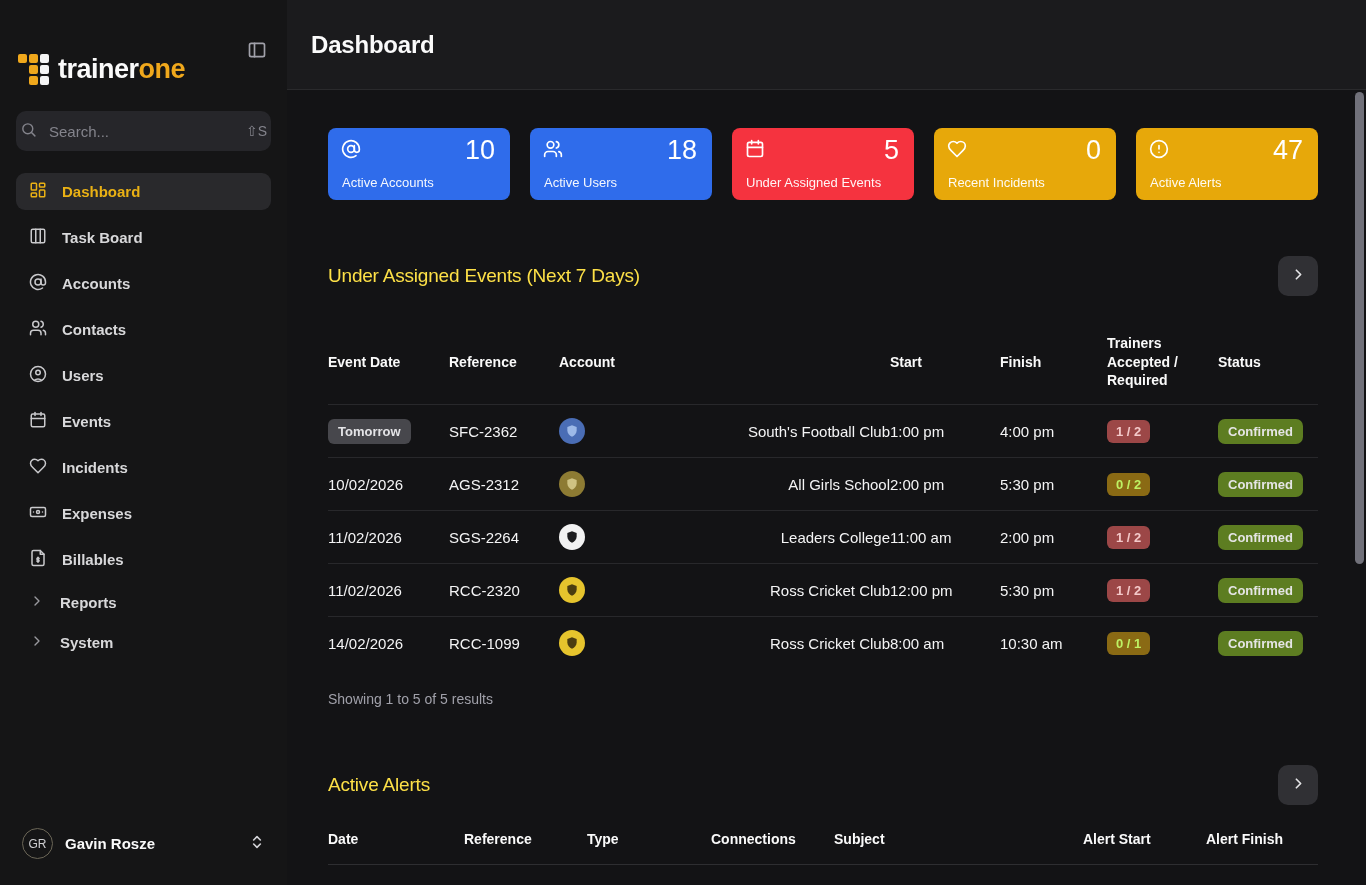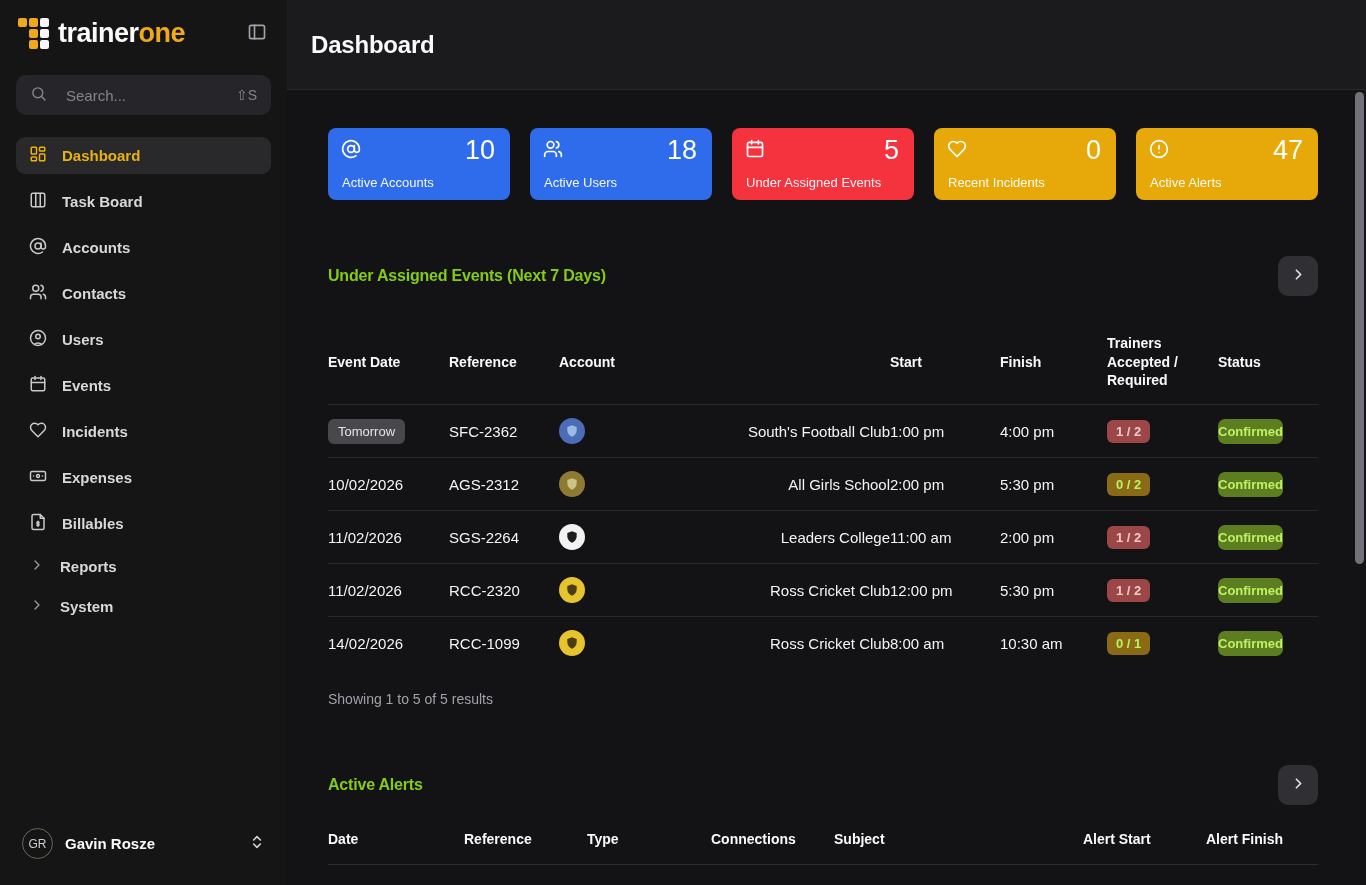--- a/index.html
+++ b/index.html
@@ -4,32 +4,32 @@
 <style>
   * { margin:0; padding:0; box-sizing:border-box; }
   html,body { width:1366px; height:885px; overflow:hidden; background:#0f0f10;
     font-family:"Liberation Sans", sans-serif; }
   .app { width:1366px; height:885px; display:flex; position:relative; background:#131315; }
 
   
   .sidebar { width:287px; flex-shrink:0; background:#151516; display:flex; flex-direction:column;
     padding:18px 16px 22px 16px; }
   .logo-row { display:flex; align-items:center; justify-content:space-between; padding:0 2px 0 2px; }
-  .logo { display:flex; align-items:center; gap:9px; cursor:pointer; }
+  .logo { display:flex; align-items:center; gap:9px; cursor:pointer;margin-top:36px; }
   .logo-mark { display:grid; grid-template-columns:repeat(3,9px); grid-template-rows:repeat(3,9px); gap:2px; }
   .logo-mark i { border-radius:2px; }
   .logo-mark i.y { background:#f0a81c; }
   .logo-mark i.w { background:#f5f5f5; }
   .logo-mark i.t { background:transparent; }
   .logo-text { font-size:27px; font-weight:800; color:#fafafa; letter-spacing:-0.5px; }
   .logo-text .accent { color:#f0a81c; }
   .panel-toggle { background:none; border:none; color:#a1a1aa; cursor:pointer; display:flex; padding:2px; }
 
   .search { margin-top:26px; height:40px; background:#26262a; border-radius:10px; display:flex;
-    align-items:center; gap:19px; padding:0 14px; color:#84848c; cursor:text; }
+    align-items:center; gap:12px; padding:0 4px; color:#84848c; cursor:text; }
   .search .ph { font-size:15px; font-weight:500; flex:1; }
   .search .kbd { font-size:14px; color:#84848c; }
   .search svg { flex-shrink:0; }
 
   nav { margin-top:22px; display:flex; flex-direction:column; gap:9px; }
   .nav-item { display:flex; align-items:center; gap:15px; padding:8px 13px; border-radius:9px;
     color:#d8d8da; font-size:15px; font-weight:600; cursor:pointer; }
   .nav-item svg { color:#c9c9cc; flex-shrink:0; }
   .nav-item.active { background:#29292c; color:#eab114; }
   .nav-item.active svg { color:#eab114; }
@@ -54,42 +54,42 @@
   .stat-card { width:182px; height:72px; border-radius:8px; position:relative; cursor:pointer; color:#fff; }
   .stat-card.blue { background:#2f6ceb; }
   .stat-card.red { background:#f5333f; }
   .stat-card.amber { background:#e7a80a; }
   .stat-card .icon { position:absolute; top:11px; left:13px; }
   .stat-card .value { position:absolute; top:7px; right:15px; font-size:27px; font-weight:400; }
   .stat-card .label { position:absolute; bottom:10px; left:14px; font-size:13px; font-weight:500;
     color:rgba(255,255,255,0.95); }
 
   .section-head { display:flex; align-items:center; justify-content:space-between; margin-top:56px; }
-  .section-head h2 { font-size:16px; font-weight:700; color:#84cc16; letter-spacing:-0.2px; }
+  .section-head h2 { font-size:19px; font-weight:400; color:#fde047; letter-spacing:-0.2px; }
   .chev-btn { width:40px; height:40px; border-radius:10px; background:#303034; border:none;
     display:flex; align-items:center; justify-content:center; color:#e4e4e7; cursor:pointer; }
 
   .ev-grid { display:grid; grid-template-columns:121px 110px 1fr 110px 107px 111px 100px; align-items:center; }
   .ev-header { margin-top:24px; min-height:84px; font-size:14px; font-weight:600; color:#fafafa; }
   .ev-header > div { line-height:1.35; padding-right:8px; }
   .ev-row { height:53px; border-top:1px solid #28282b; font-size:15px; color:#f4f4f5; cursor:pointer; }
-  .date-badge { display:inline-block; background:#47474c; color:#e4e4e7; font-size:13px; font-weight:400;
+  .date-badge { display:inline-block; background:#47474c; color:#e4e4e7; font-size:13px; font-weight:700;
     padding:5px 10px; border-radius:6px; }
   .acct-cell { display:flex; align-items:center; gap:13px;justify-content:space-between; }
   .acct-avatar { width:26px; height:26px; border-radius:50%; display:flex; align-items:center;
     justify-content:center; flex-shrink:0; }
   .acct-avatar[data-avatar="souths"] { background:#4a6db5; color:#9db9e8; }
   .acct-avatar[data-avatar="ags"] { background:#8d7b33; color:#cfc383; }
   .acct-avatar[data-avatar="leaders"] { background:#f2f2f2; color:#1c1c1e; }
   .acct-avatar[data-avatar="rcc"] { background:#e6c42d; color:#4a3c10; }
   .tr-badge { display:inline-block; font-size:13px; font-weight:700; padding:4px 9px; border-radius:6px; }
   .tr-badge[data-variant="red"] { background:#9c4747; color:#f4caca; }
   .tr-badge[data-variant="yellow"] { background:#8a6a14; color:#bef264; }
-  .status-badge { display:inline-block; font-size:13px; font-weight:700; padding:5px 0;
-    border-radius:7px; background:#5d7d21; color:#bef264; }
+  .status-badge { display:inline-block; font-size:13px; font-weight:700; padding:5px 10px;
+    border-radius:7px; background:#5d7d21; color:#e5e5e5; }
   .table-footer { margin-top:22px; font-size:14px; color:#a1a1aa; }
 
   .al-grid { display:grid; grid-template-columns:136px 123px 124px 123px 249px 123px 112px; align-items:center; }
   .al-header { margin-top:26px; padding-bottom:17px; font-size:14px; font-weight:600; color:#fafafa;
     border-bottom:1px solid #2e2e31; }
 
   
   .scrollbar-track { position:absolute; right:0; top:91px; width:13px; height:794px; }
   .scrollbar-thumb { position:absolute; right:2px; top:1px; width:9px; height:472px; background:#71717a;
     border-radius:5px; }

